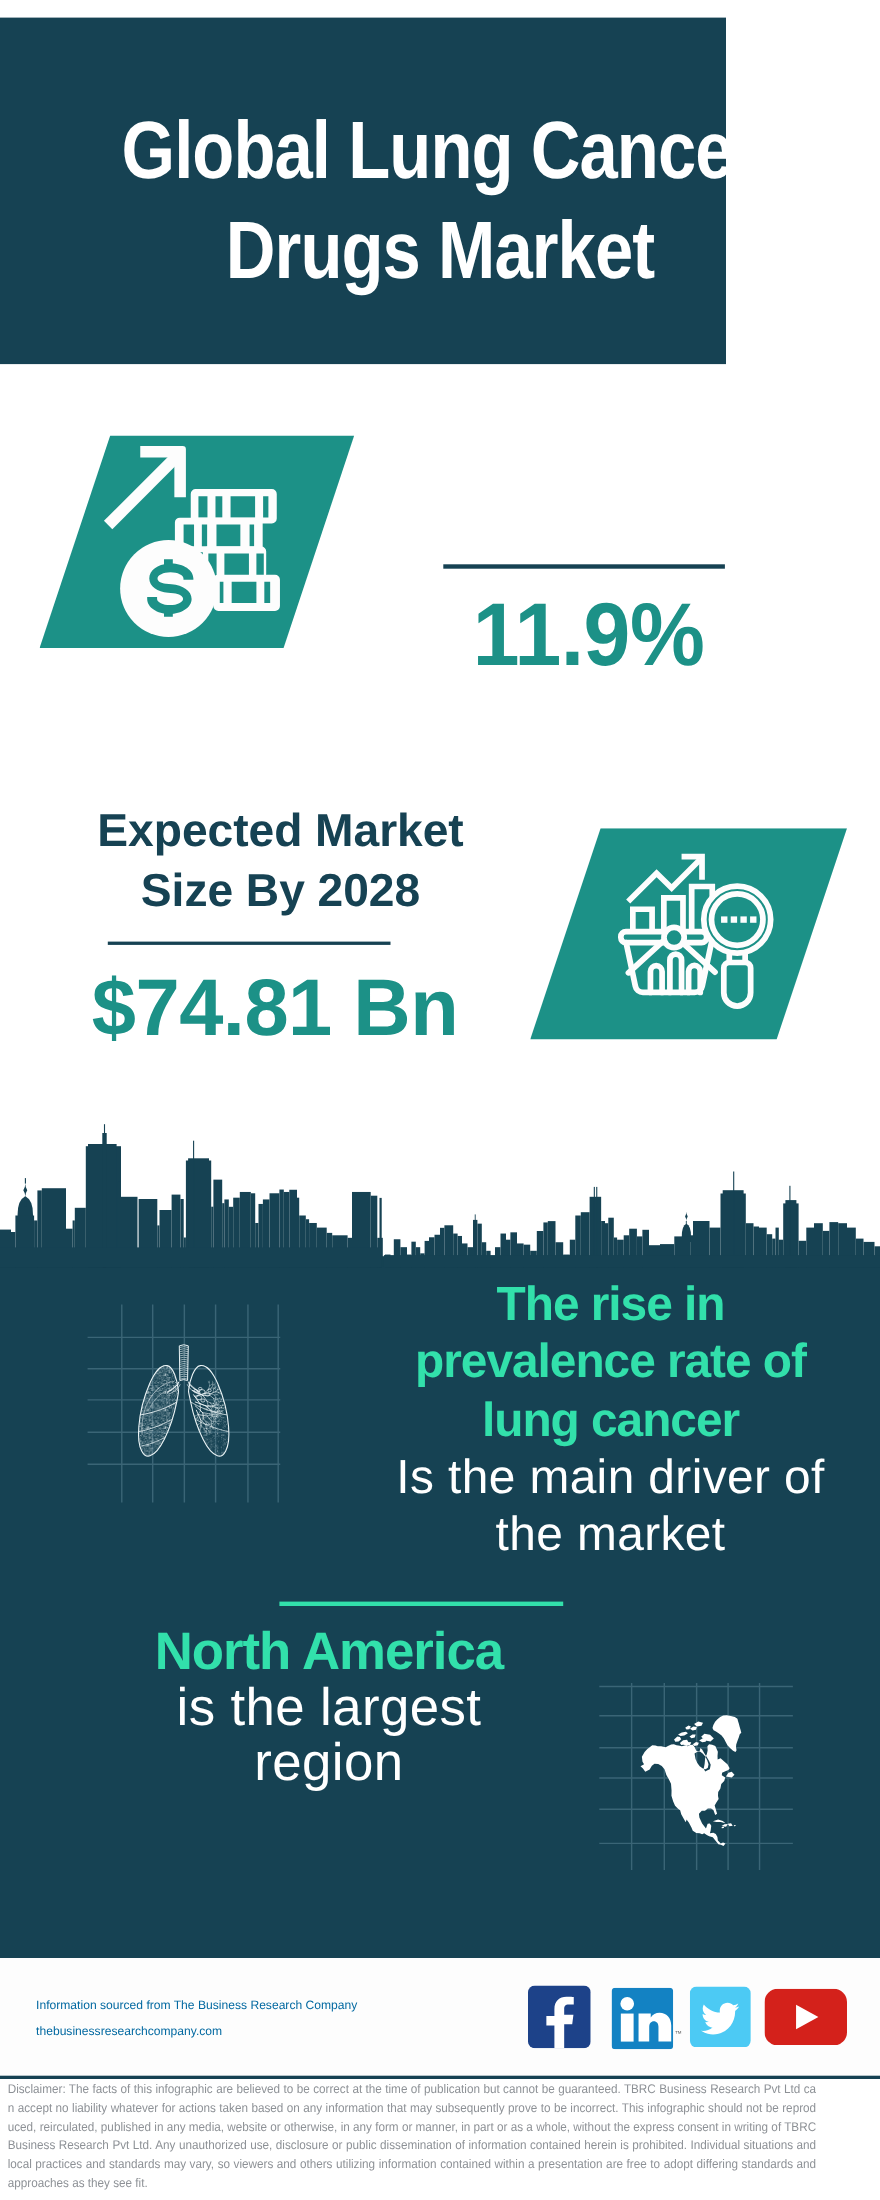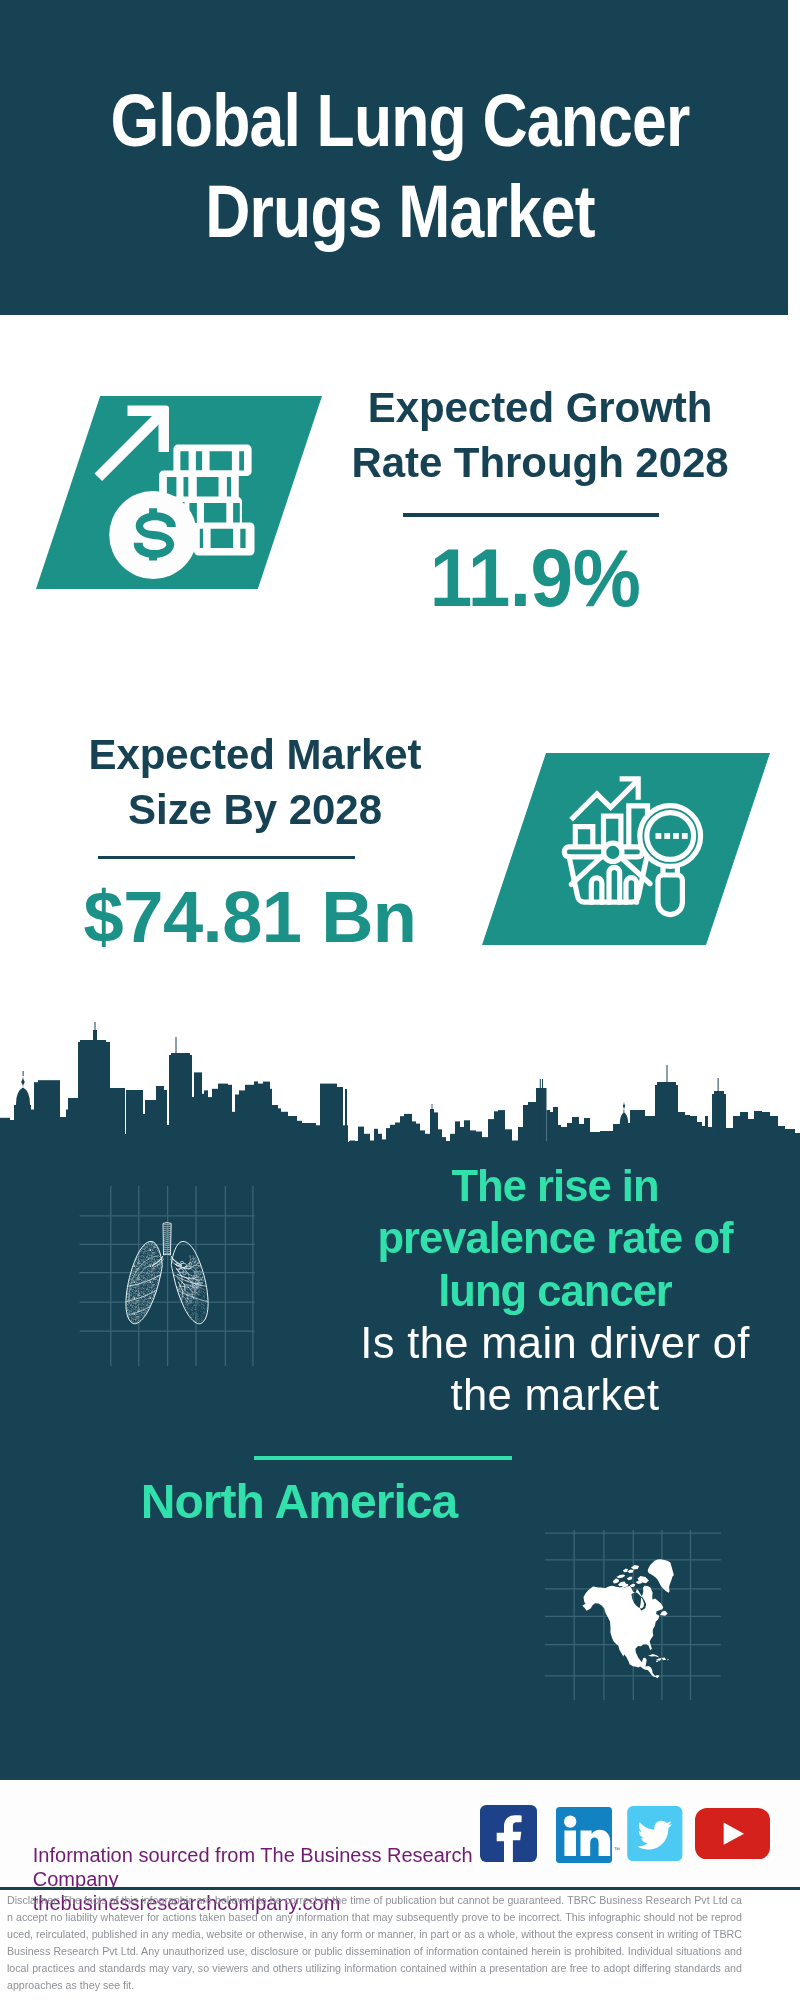--- a/index.html
+++ b/index.html
@@ -1,21 +1,21 @@
 <!DOCTYPE html>
 <html><head>
 <meta charset="utf-8">
 <style>
   html,body{margin:0;padding:0;}
   body{width:800px;height:2000px;background:#ffffff;
        font-family:"Liberation Sans",sans-serif;overflow:hidden;-webkit-font-smoothing:antialiased;}
   .page{position:relative;width:800px;height:2000px;background:#fff;}
 
   
-  .header{position:absolute;left:0;top:0;width:788px;height:315px;background:#164253;}
+  .header{position:absolute;left:0;top:16px;width:660px;height:315px;background:#164253;}
   .header h1{margin:0;position:absolute;left:0;top:76px;width:800px;text-align:center;
     color:#fff;font-size:74px;line-height:90.5px;font-weight:bold;letter-spacing:-1px;
     transform:scaleX(0.845);transform-origin:400px 0;}
 
   
   .para{position:absolute;}
   .stat-label{position:absolute;color:#164253;font-size:42px;line-height:55px;font-weight:bold;
     text-align:center;letter-spacing:-0.05px;}
   .rule{position:absolute;height:3.6px;background:#164253;}
   .stat-value{position:absolute;color:#1c9187;font-size:81px;line-height:81px;font-weight:bold;
@@ -25,21 +25,21 @@
   .darkbody{position:absolute;left:0;top:1142px;width:800px;height:638px;background:#164253;}
   .skyline{position:absolute;left:0;top:1005px;width:800px;height:147px;}
 
   .hl{color:#32e0ab;font-weight:bold;letter-spacing:-0.95px;}
   .wt{color:#fff;font-weight:normal;letter-spacing:0.35px;text-align:right;}
   .drv{position:absolute;text-align:center;font-size:43.5px;line-height:52.3px;}
   .divider{position:absolute;height:4px;background:#32e0ab;}
 
   
   .footerbar{position:absolute;left:0;top:1780px;width:800px;height:107px;background:#fdfdfd;}
-  .src{position:absolute;color:#701a75;font-size:20px;line-height:24.2px;letter-spacing:0px;margin-top:32px;}
+  .src{position:absolute;color:#0369a1;font-size:11px;line-height:24.2px;letter-spacing:0px;}
   .disc-sep{position:absolute;left:0;top:1886.9px;width:800px;height:3.4px;background:#164253;}
   .disclaimer{position:absolute;left:7.4px;top:1892px;width:786px;color:#8d9196;
     font-size:11.4px;line-height:17px;text-align:justify;word-break:break-all;
     transform:scaleX(0.935);transform-origin:0 0;}
 </style>
 </head>
 <body>
 
 <div class="page">
 
@@ -87,24 +87,20 @@
         <path d="M59.1,108.3 h8 v8 h-8 z M59.1,152.3 h8 v8.3 h-8 z" fill="#1c9187"></path>
         <path d="M63.1,112.8 c-9.6,0 -17.4,5.8 -17.4,13 c0,7.2 7.5,12.2 17.1,13.1 l5,0.5
                  c5.1,0.5 8.6,2.6 8.6,5.1 c0,2.9 -5.3,5.6 -11.8,5.6 c-6.5,0 -11.8,-2.7 -11.8,-5.6 v-1.8 h-9 v1.8
                  c0,7.6 9,13.6 20.2,13.6 c11.2,0 20.2,-6 20.2,-13.6 c0,-7.3 -8,-12.4 -18.2,-13.3 l-5.1,-0.5
                  c-5,-0.5 -7.7,-2.5 -7.7,-4.8 c0,-2.9 5.3,-5.6 11.8,-5.6 c6.5,0 11.8,2.7 11.8,5.6 v1.2 h9 v-1.2
                  c0,-7.6 -9,-13.6 -20.2,-13.6 z" fill="#1c9187"></path>
       </g>
     </svg>
   </div>
 
-  <div class="stat-label" style="left:340px;top:380px;width:400px;">
-    <span>Expected Growth</span><br>
-    <span>Rate Through 2028</span>
-  </div>
   <div class="rule" style="left:402.8px;top:513px;width:256px;"></div>
   <div class="stat-value" style="left:335px;top:538px;width:400px;">11.9%</div>
 
   <svg class="para" style="left:482px;top:753px;width:288px;height:192px" viewBox="0 0 288 192">
     <polygon points="64,0 288,0 224,192 0,192" fill="#1c9187"></polygon>
   </svg>
   <div style="position:absolute;left:560px;top:772px;width:156px;height:150px">
     <svg width="156" height="150" viewBox="0 0 156 150">
       <g fill="none" stroke="#fdfdfd" stroke-width="5.2" stroke-linecap="square" stroke-linejoin="miter">
 
@@ -428,21 +424,21 @@
       <polygon points="84.9,65.0 87.2,61.5 90.2,60.7 92.7,63.5 90.2,65.8"></polygon>
       <polygon points="73.1,105.7 77.8,104.0 82.1,105.4 84.5,107.5 80.2,106.3 76.2,106.4"></polygon>
       <polygon points="80.9,110.1 83.0,110.5 85.1,110.7 86.7,108.1 83.6,108.4"></polygon>
       <polygon points="86.6,108.0 89.6,107.6 91.1,109.7 88.1,110.3"></polygon>
       <polygon points="81.0,110.9 83.0,110.6 83.2,111.8 81.2,112.0"></polygon>
       <polygon points="92.1,109.4 93.6,109.2 93.8,110.1 92.3,110.3"></polygon>
     </g>
   </svg>
   <div class="drv" style="left:99px;top:1477px;width:400px;font-size:48px;line-height:50.5px;">
     <span class="hl">North America</span><br>
-    <br>
+    <span class="wt">is the largest region</span><br>
   </div>
 
   <div class="footerbar"></div>
   <div class="src" style="left:32.8px;top:1810.5px;width:460px;">
     <span>Information sourced from The Business Research Company</span><br>
     <span>thebusinessresearchcompany.com</span>
   </div>
   <div class="social">
     <svg style="position:absolute;left:480px;top:1805px;width:57px;height:57px" viewBox="0 0 57 57">
       <rect x="0" y="0" width="57" height="57" rx="6.2" fill="#1d4289"></rect>

